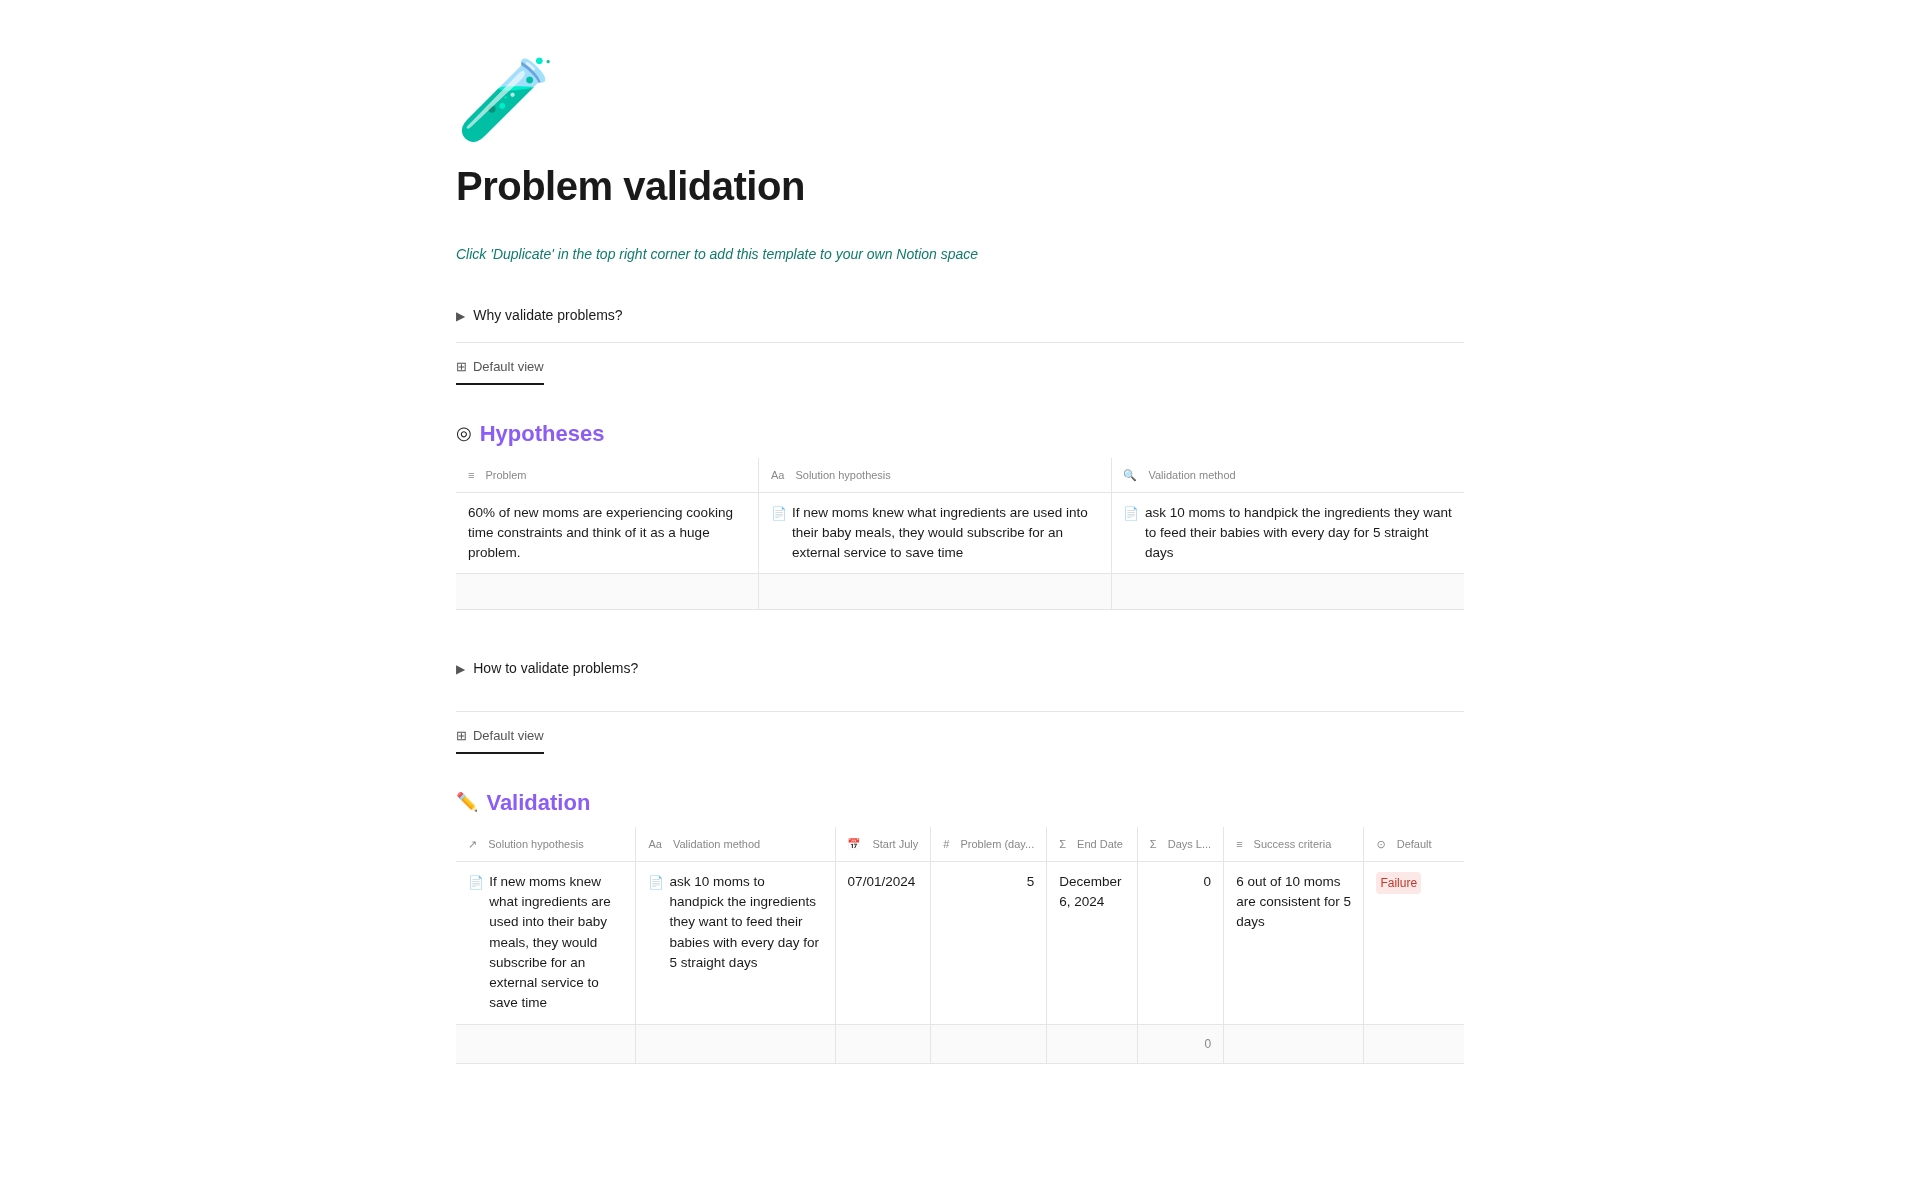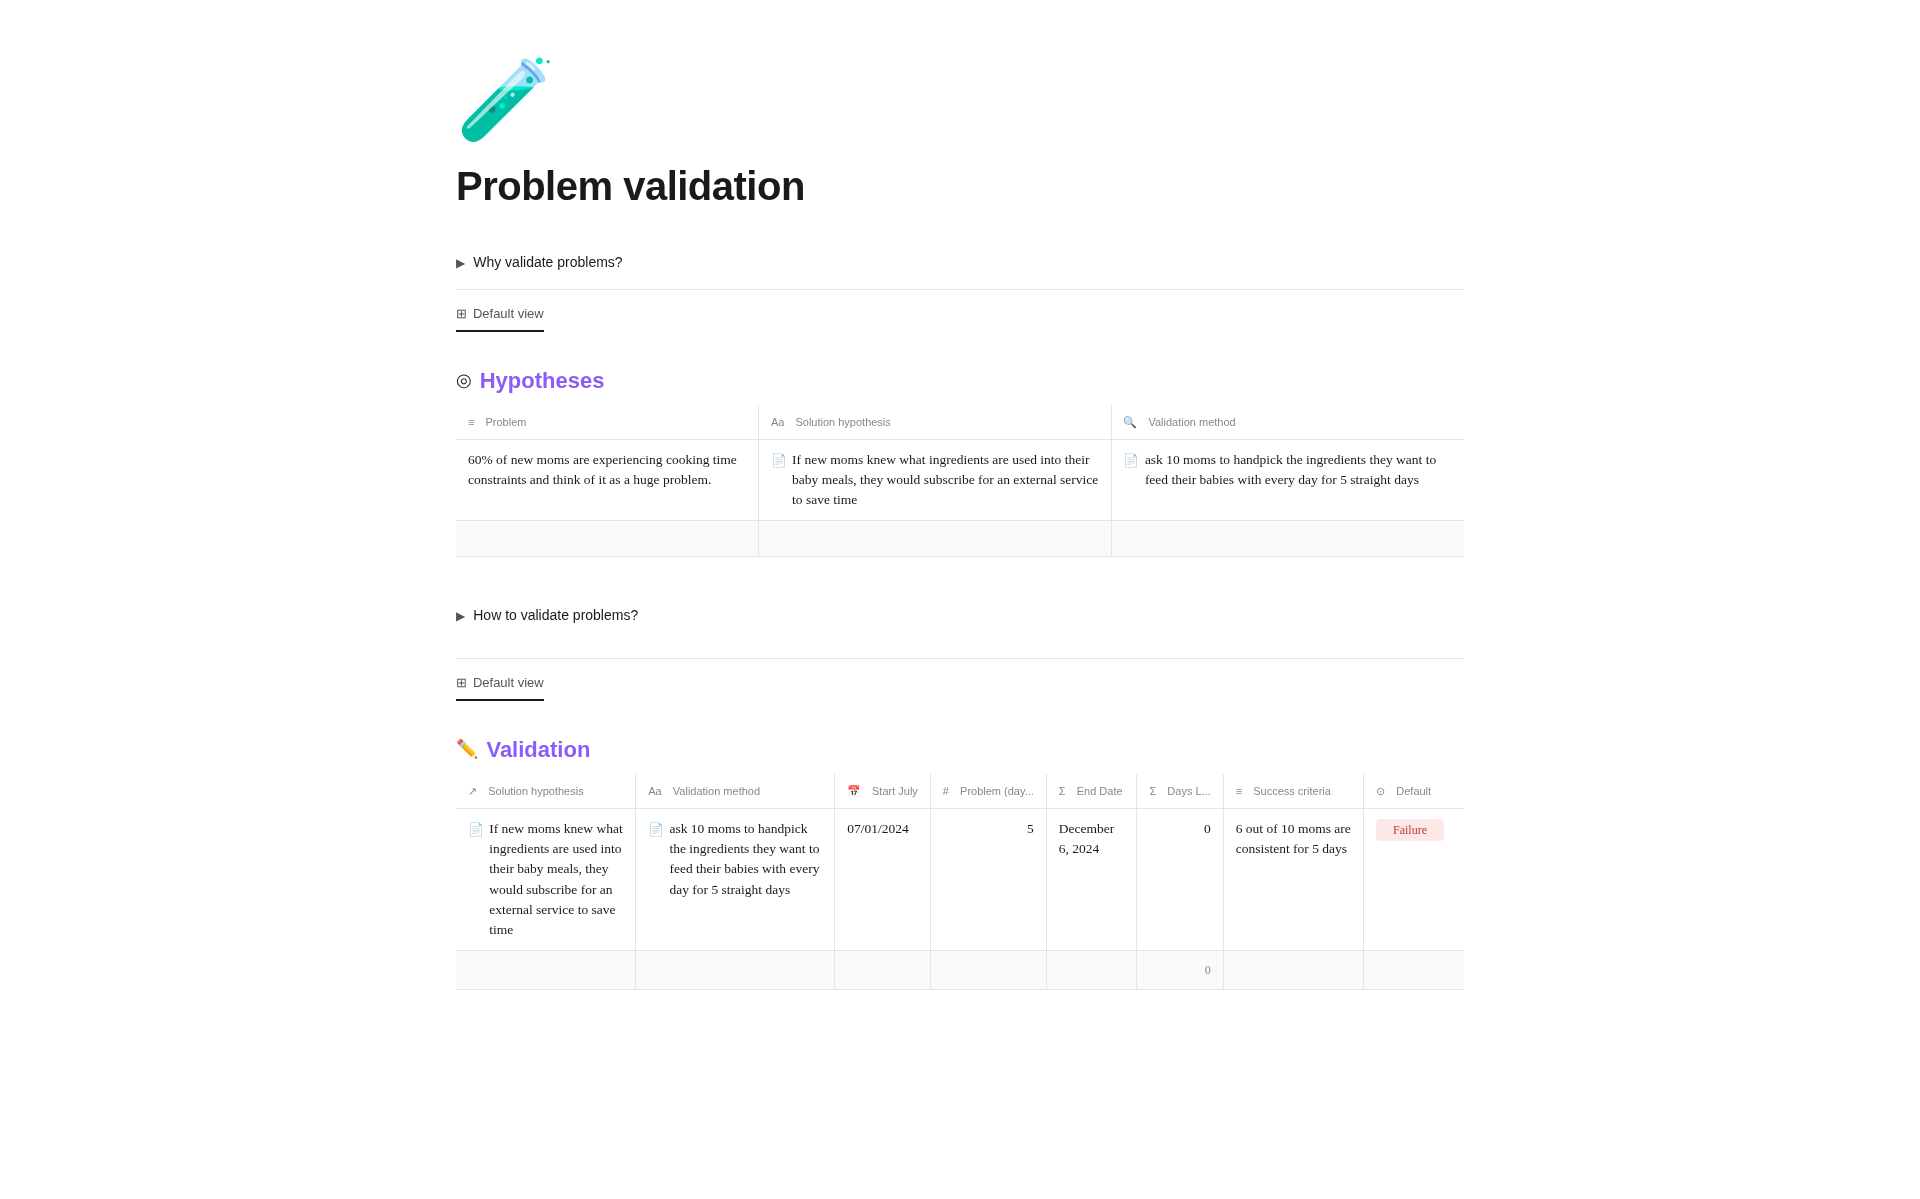--- a/index.html
+++ b/index.html
@@ -102,21 +102,20 @@
     .db-table th:last-child {
       border-right: none;
     }
     .db-table td {
       padding: 10px 12px;
       border-bottom: 1px solid #e5e5e5;
       border-right: 1px solid #e5e5e5;
       vertical-align: top;
       font-size: 13.5px;
       color: #1a1a1a;
-      font-family: Liberation Serif, serif;
     }
     .db-table td:last-child {
       border-right: none;
     }
     .db-table tr:last-child td {
       border-bottom: 1px solid #e5e5e5;
     }
     .col-icon {
       display: inline-flex;
       align-items: center;
@@ -132,38 +131,39 @@
     .doc-emoji {
       font-size: 13px;
       flex-shrink: 0;
       margin-top: 1px;
     }
     .tag-failure {
       display: inline-block;
       background: #fde8e8;
       color: #c0392b;
       border-radius: 4px;
-      padding: 2px 17px;
+      padding: 2px 4px;
       font-size: 12px;
       font-weight: 500;
     }
     .empty-row td {
       height: 36px;
       background: #fafafa;
     }
   </style>
 </head>
 <body>
 
 <div class="page-container">
 
   <span class="page-icon">🧪</span>
 
   <h1 class="page-title">Problem validation</h1>
 
+  <p class="page-subtitle">Click 'Duplicate' in the top right corner to add this template to your own Notion space</p>
 
   <div class="toggle-row">
     <span class="toggle-arrow">▶</span>
     <span>Why validate problems?</span>
   </div>
 
   <hr class="divider">
 
   <div class="view-label">
     <span class="view-icon">⊞</span>

